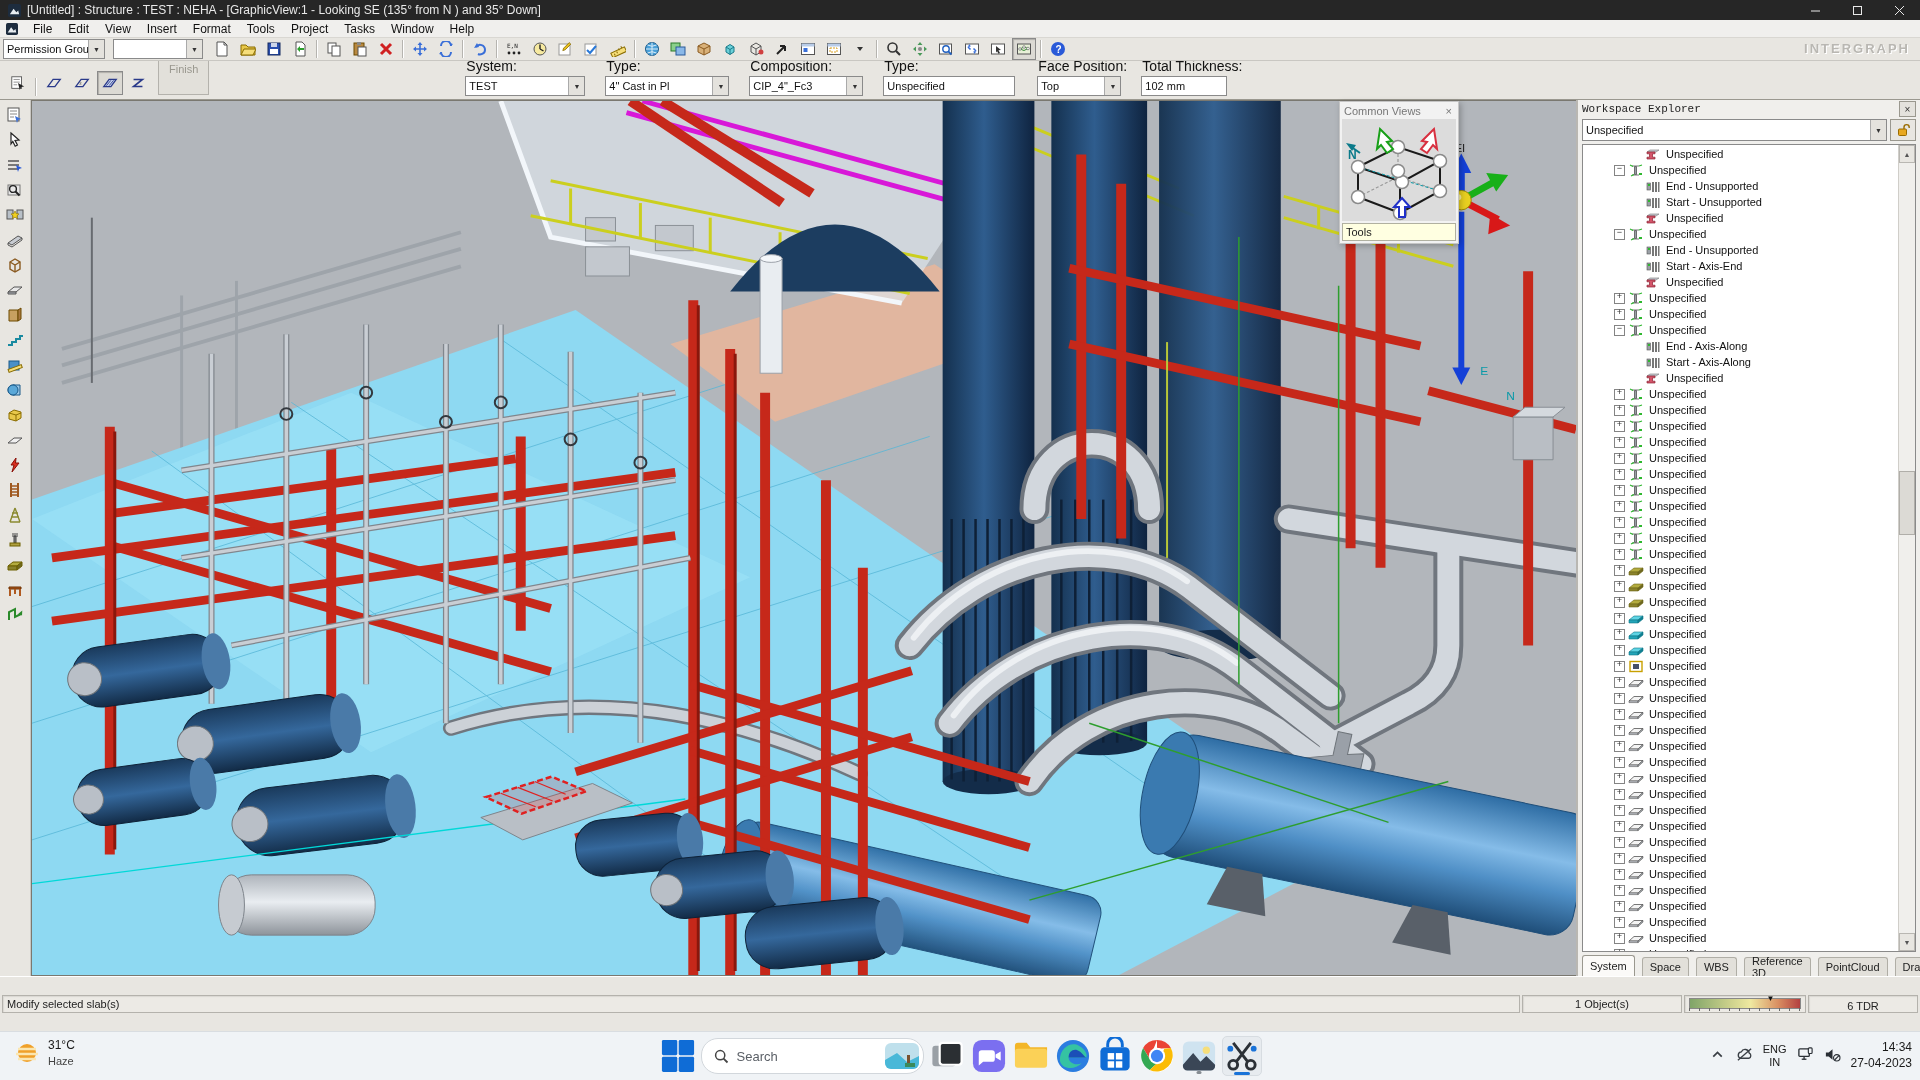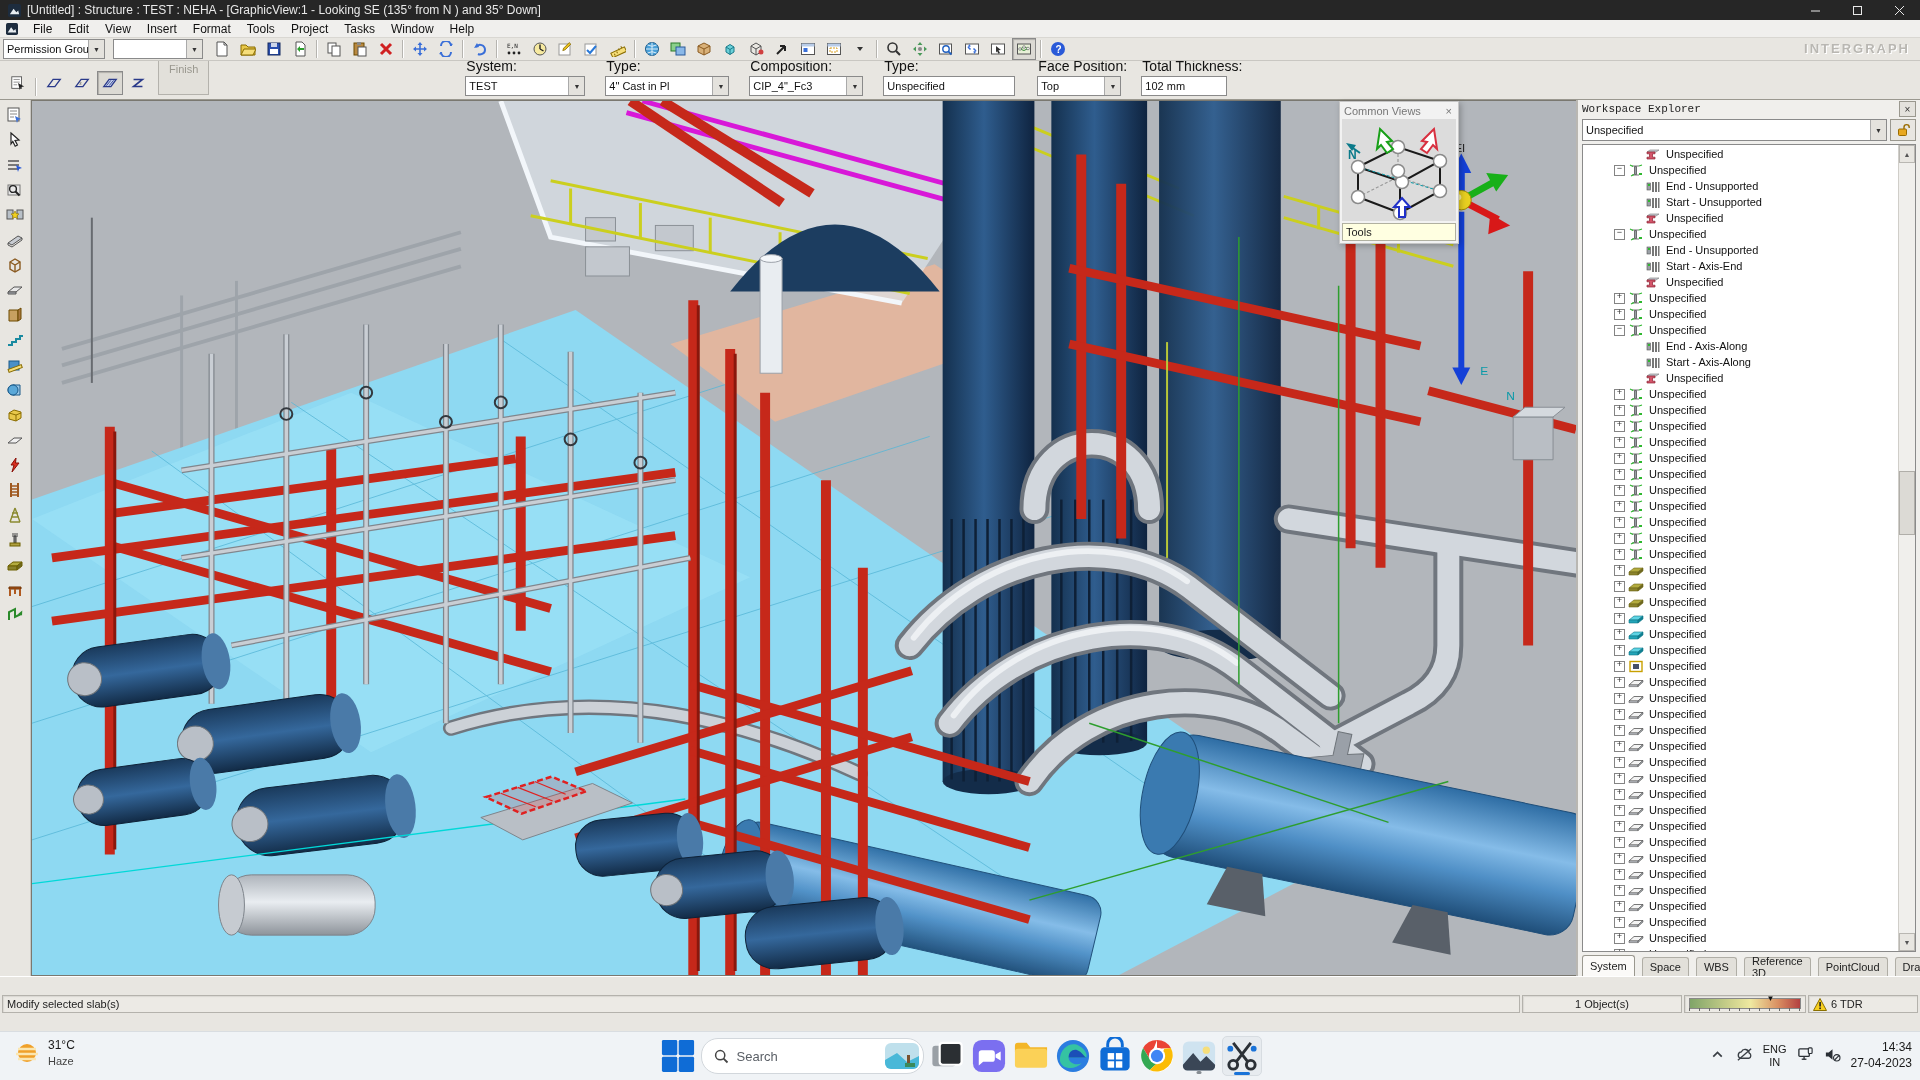--- a/index.html
+++ b/index.html
@@ -75,21 +75,21 @@
   .statusbar{height:20px;background:#e8e6e1;border-top:1px solid #fff;display:flex;align-items:center;gap:2px;padding:17px 2px;font-size:11px;color:#222;flex:0 0 auto;}
   .scell{height:16px;border:1px solid #b4b2ac;box-shadow:inset 1px 1px 1px rgba(0,0,0,.08);display:flex;align-items:center;padding:0 4px;background:#eceae5;}
   .scell.msg{flex:1;}
   .scell.cnt{width:150px;justify-content:center;}
   .scell.grad{width:120px;position:relative;padding:0;}
   .gradbar{position:absolute;left:4px;right:4px;top:2px;height:9px;border:1px solid #888;
      background:linear-gradient(90deg,#7fa468 0%,#c9cf8a 35%,#efe9a0 55%,#d98f62 80%,#b34040 100%);}
   .gradticks{position:absolute;left:4px;right:4px;top:12px;height:3px;
      background:repeating-linear-gradient(90deg,#666 0 1px,transparent 1px 10px);}
   .gradarr{position:absolute;top:-2px;left:68%;font-size:8px;color:#111;}
-  .scell.tdr{width:100px;gap:4px;}
+  .scell.tdr{width:100px;gap:4px;flex-direction:column;}
   
   .taskbar{height:48px;background:#f0f3f6;border-top:1px solid #d9dde1;position:relative;display:flex;align-items:center;justify-content:center;flex:0 0 auto;}
   .weather{position:absolute;left:14px;top:6px;display:flex;align-items:center;gap:8px;}
   .weather .wtxt{display:flex;flex-direction:column;font-size:12px;color:#1a1a1a;line-height:1.3;}
   .weather .wtxt .cond{font-size:11px;color:#444;}
   .centericons{display:flex;align-items:center;gap:4px;}
   .tkbtn{width:38px;height:38px;border-radius:5px;display:flex;align-items:center;justify-content:center;position:relative;}
   .tkbtn.active{background:#e7ebef;border:1px solid #d7dce1;}
   .tkbtn .rundot{position:absolute;bottom:1px;left:50%;transform:translateX(-50%);width:5px;height:3px;border-radius:2px;background:#868c92;}
   .tkbtn .activebar{position:absolute;bottom:0px;left:50%;transform:translateX(-50%);width:16px;height:3px;border-radius:2px;background:#1a73d8;}

